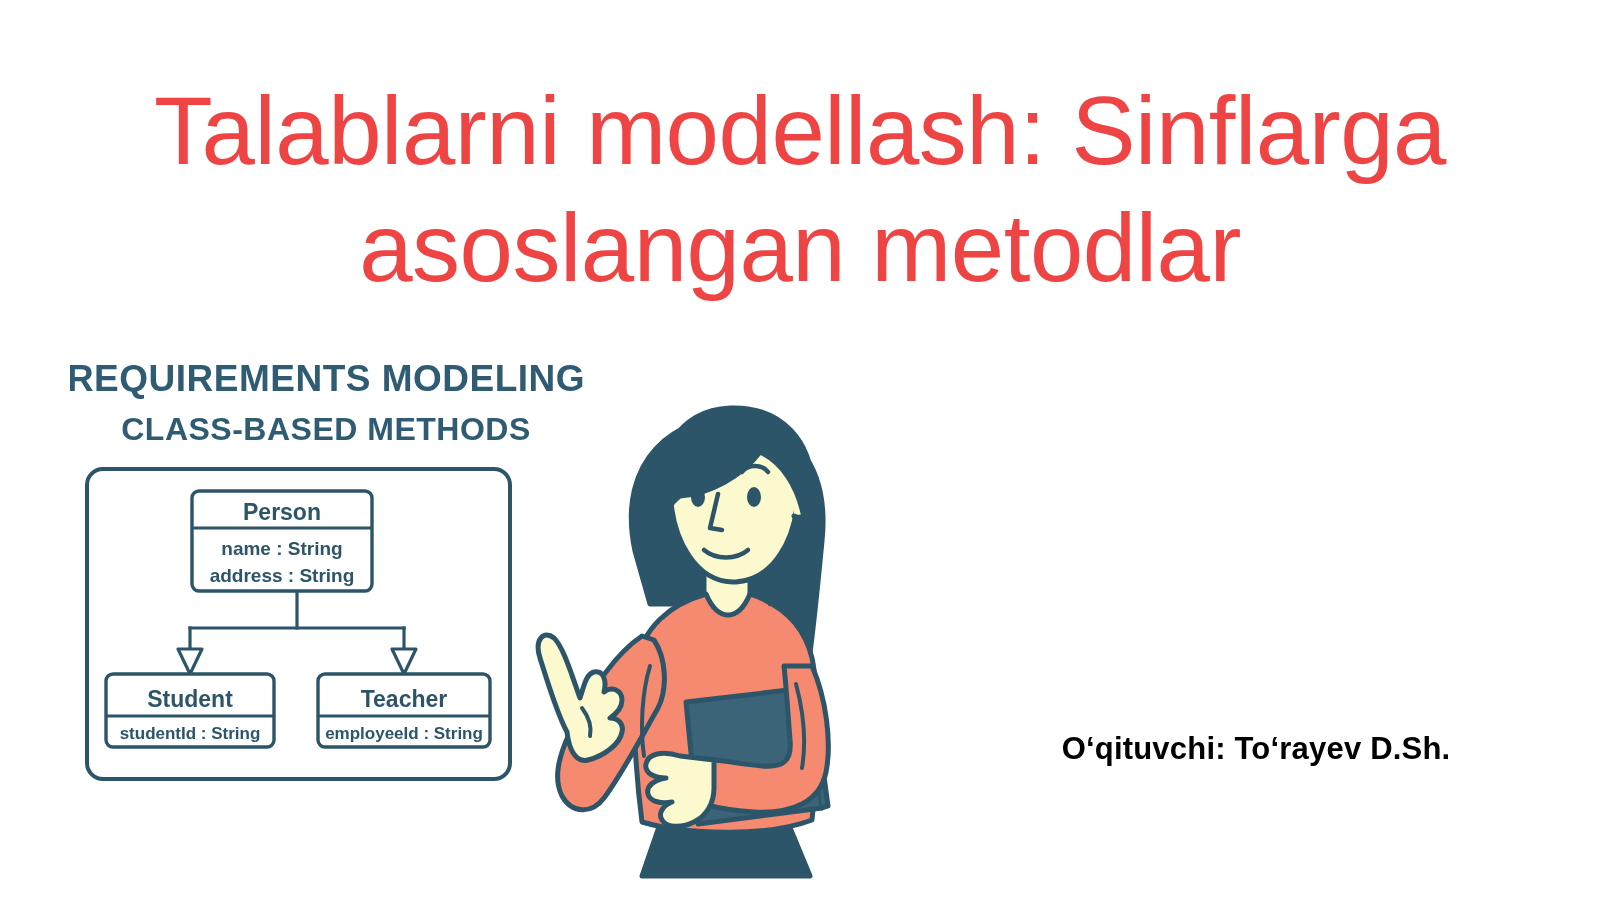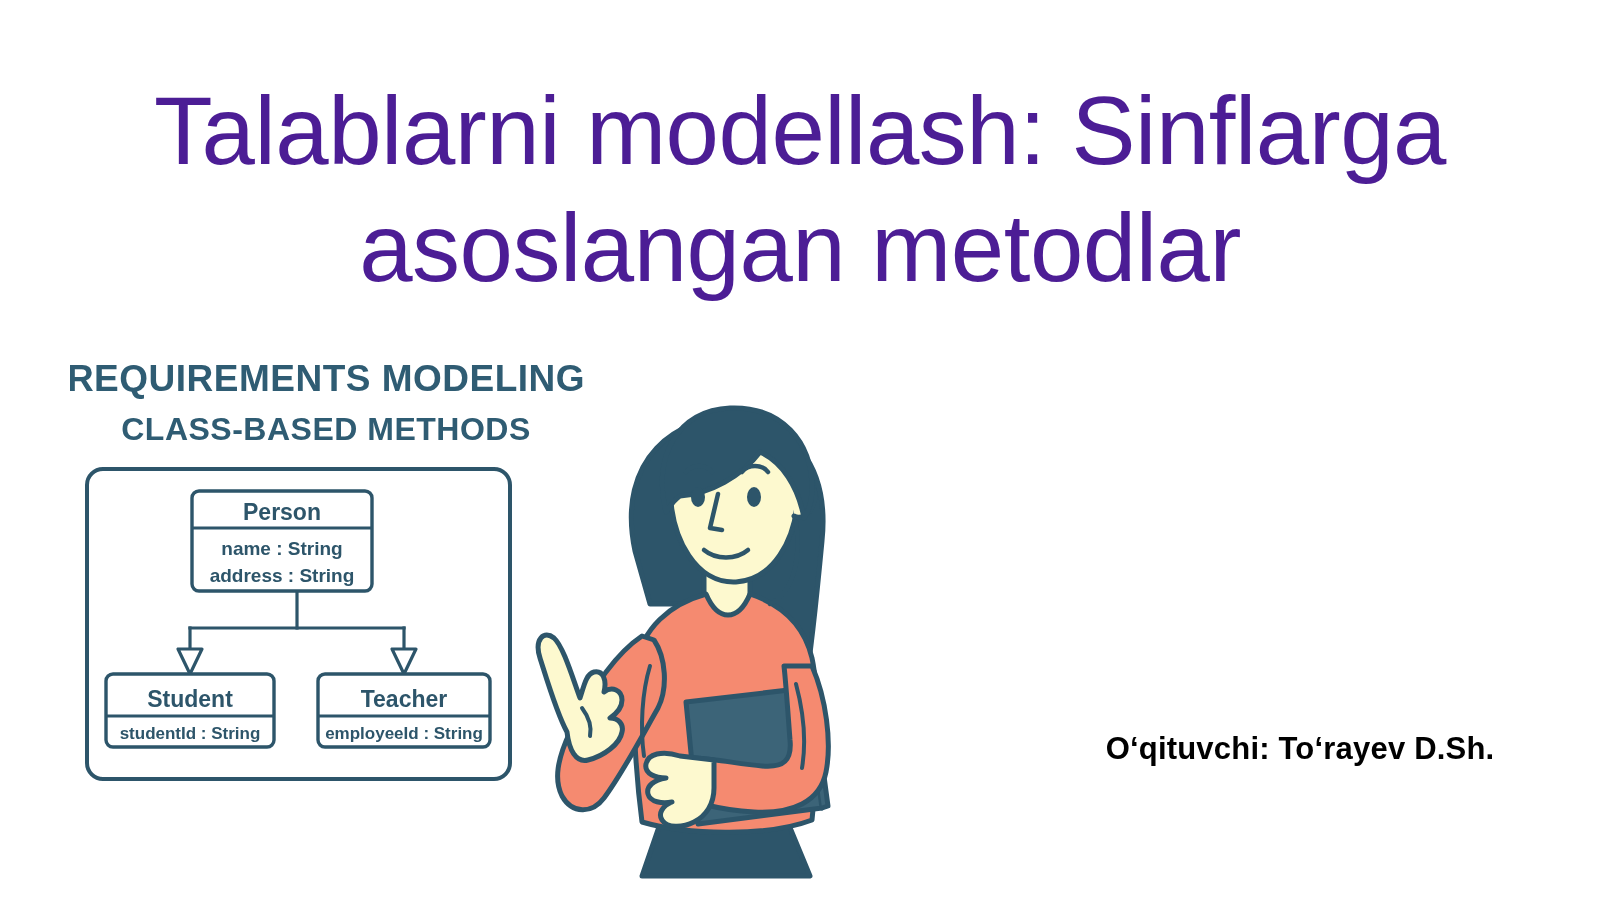--- a/index.html
+++ b/index.html
@@ -20,39 +20,39 @@
   #slide-title {
     position: absolute;
     left: 80px;
     top: 72px;
     width: 1440px;
     text-align: center;
     font-family: "Liberation Sans", sans-serif;
     font-size: 96px;
     line-height: 1.22;
     font-weight: 400;
-    color: #4c1d95;
+    color: #ef4444;
     letter-spacing: -0.5px;
     white-space: pre-line;
   }
 
   
   #illustration {
     position: absolute;
     left: 70px;
     top: 336px;
     width: 780px;
     height: 555px;
   }
   #illustration svg { display: block; }
 
   
   #presenter-credit {
     position: absolute;
-    left: 1060px;
+    left: 1016px;
     top: 731px;
     width: 480px;
     text-align: center;
     font-family: "Liberation Sans", sans-serif;
     font-size: 31px;
     font-weight: 700;
     color: #000000;
     letter-spacing: 0.2px;
   }
 </style>

